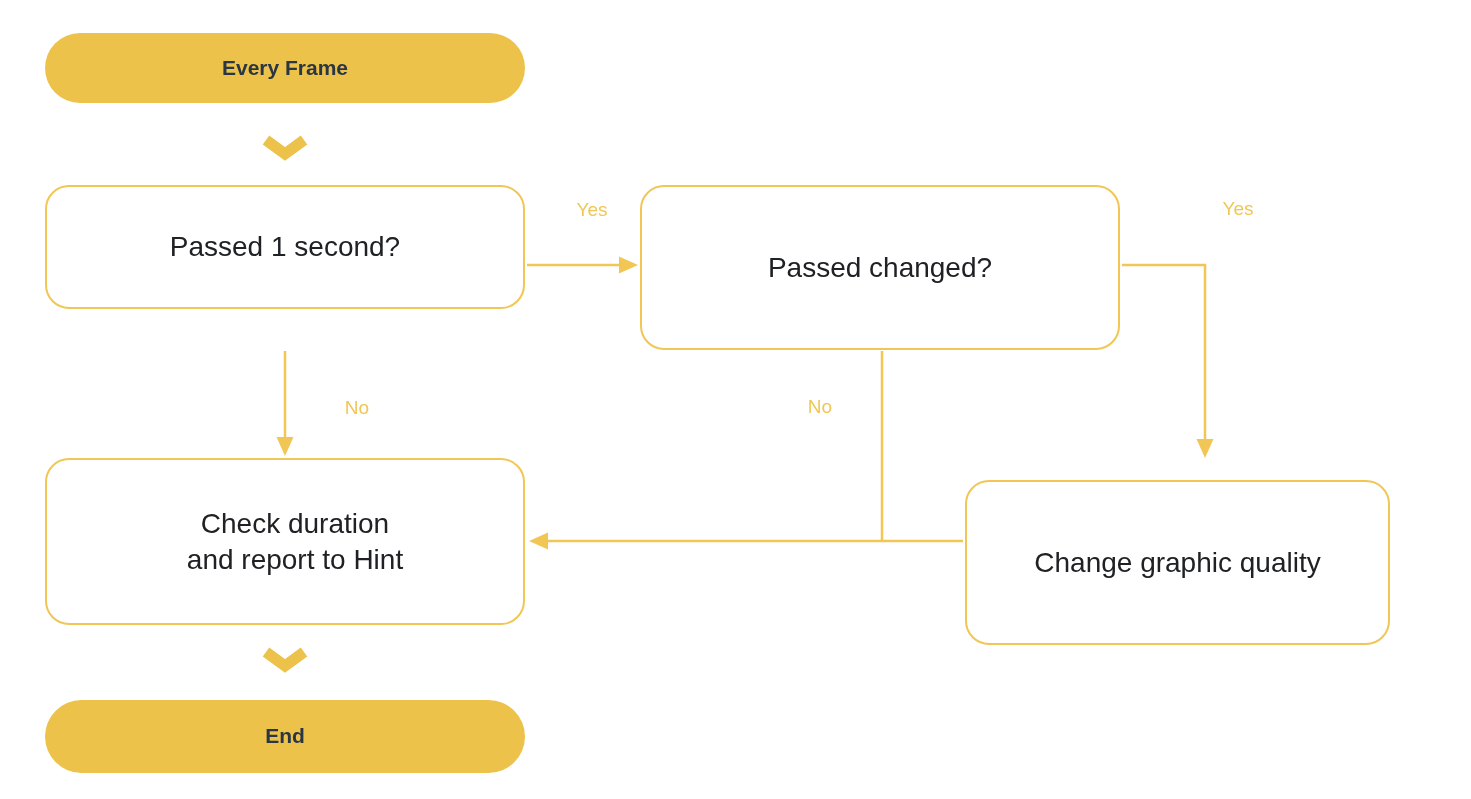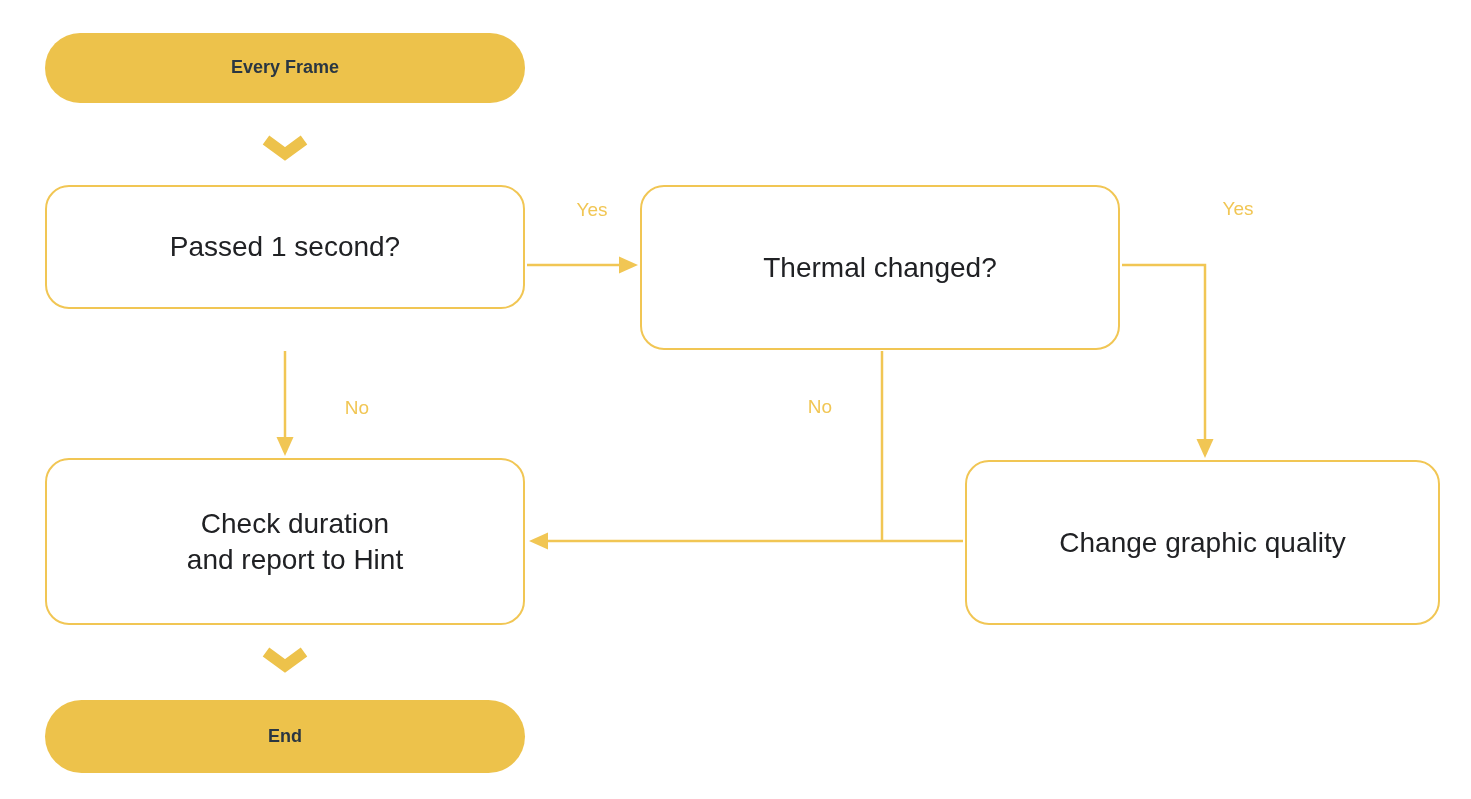--- a/index.html
+++ b/index.html
@@ -49,34 +49,34 @@
   }
   .node .label {
     white-space: pre-line;
     line-height: 1.28;
   }
   .terminator {
     background: var(--solid);
     border-radius: 40px;
     color: var(--pill-text);
     font-weight: bold;
-    font-size: 18px;
+    font-size: 21px;
   }
   .process {
     background: #fff;
     border: 2.5px solid var(--accent);
     border-radius: 24px;
     color: var(--node-text);
     font-size: 28px;
   }
   .node-start  { left: 45px;  top: 33px;  width: 480px; height: 70px; }
   .node-passed { left: 45px;  top: 185px; width: 480px; height: 124px; }
   .node-thermal{ left: 640px; top: 185px; width: 480px; height: 165px; }
   .node-check  { left: 45px;  top: 458px; width: 480px; height: 167px; padding-left: 20px; }
-  .node-change { left: 965px; top: 460px; width: 475px; height: 165px; }
+  .node-change { left: 965px; top: 480px; width: 425px; height: 165px; }
   .node-end    { left: 45px;  top: 700px; width: 480px; height: 73px; }
   .edge-label {
     position: absolute;
     transform: translate(-50%, -50%);
     color: var(--accent);
     font-size: 19px;
     line-height: 1;
   }
   .lbl-passed-yes  { left: 592px;  top: 209px; }
   .lbl-thermal-yes { left: 1238px; top: 208px; }
@@ -125,21 +125,21 @@
 
   <div class="node terminator node-start">
     <span class="label">Every Frame</span>
   </div>
 
   <div class="node process node-passed">
     <span class="label">Passed 1 second?</span>
   </div>
 
   <div class="node process node-thermal">
-    <span class="label">Thermal changed?</span>
+    <span class="label">Passed changed?</span>
   </div>
 
   <div class="node process node-check">
     <span class="label">Check duration
 and report to Hint</span>
   </div>
 
   <div class="node process node-change">
     <span class="label">Change graphic quality</span>
   </div>

